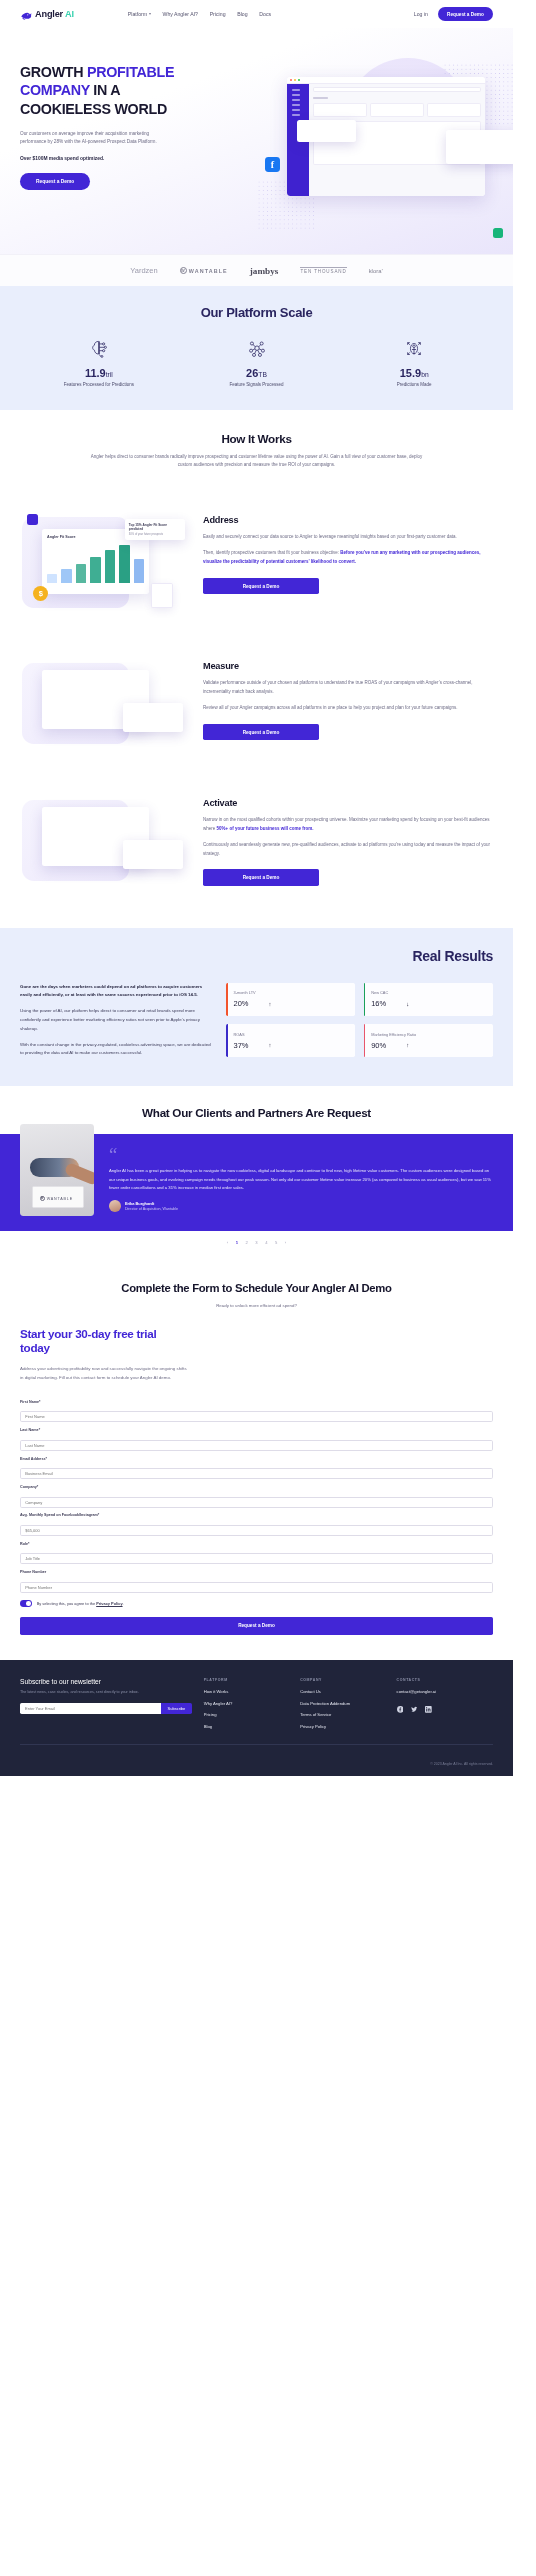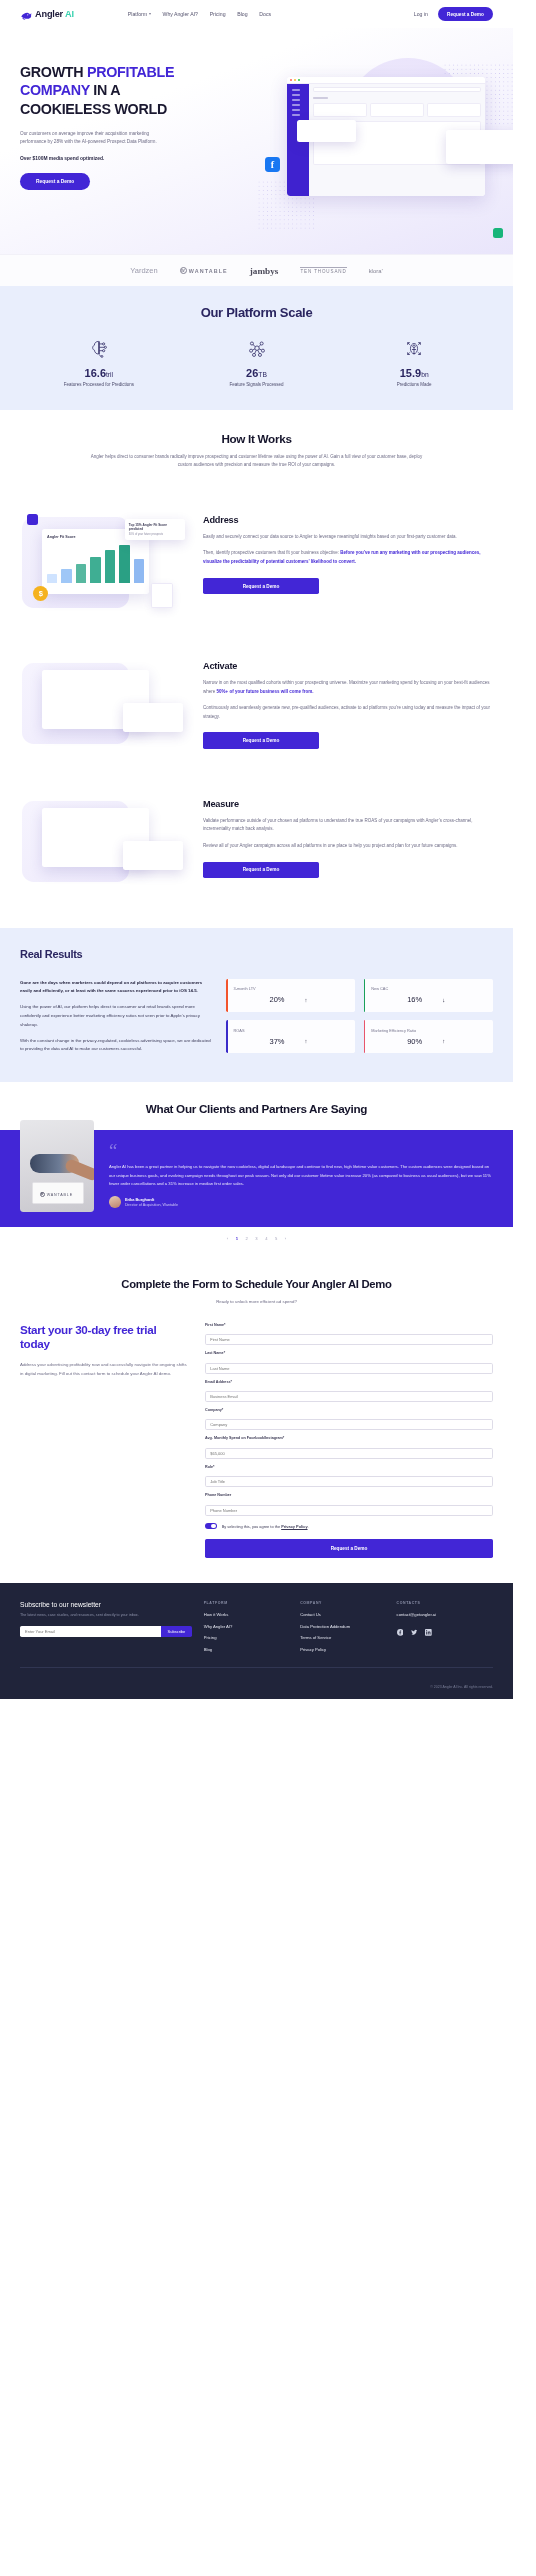--- a/index.html
+++ b/index.html
@@ -142,31 +142,31 @@
   .dg-tag h6 { font-size:3.2px; color:#3c3a55; font-weight:700; }
   .dg-tag p { font-size:2.7px; color:#8e8ca3; margin-top:1.7px; }
   .dg-chip { position:absolute; left:6.7px; top:3.4px; width:11.7px;height:11.7px;border-radius:2.5px;background:#4226d6;}
   .dg-coin { position:absolute; left:13.4px; bottom:10px; width:15px;height:15px;border-radius:50%;
     background:#f5b21e; color:#fff; font-size:7.5px; text-align:center; line-height:15px; font-weight:700;}
   .dg-doc { position:absolute; right:15px; bottom:3.4px; width:22px;height:25px;background:#fff;
     border:0.8px solid #ece9f7; border-radius:1.7px; box-shadow:0 2.5px 8.4px rgba(60,40,150,.10);}
 
   
   .results { background: #e9eefc; padding: 20px 20px 28.5px; }
-  .results h2 { font-size: 11px; font-weight: 700; color: #2a2560; text-align:left; letter-spacing:-0.3px;}
+  .results h2 { font-size: 14px; font-weight: 700; color: #2a2560; text-align:right; letter-spacing:-0.3px;}
   .results-row { display: flex; margin-top: 18.5px; gap: 15px; }
   .results-copy { width: 191px; flex: none; }
   .results-copy p { font-size: 4.4px; line-height: 1.95; color:#3b3a58; }
   .results-copy p.bold { font-weight: 700; color:#25243f; }
   .results-copy p + p { margin-top: 7.5px; }
   .kpi-grid { flex: 1; display: grid; grid-template-columns: 1fr 1fr; gap: 8.4px; align-content: start; }
   .kpi { background: #fdfdff; border-radius: 1.7px; padding: 7.5px 6.7px 7.5px 7.5px; position: relative; min-height: 32px; }
   .kpi .accentbar { position:absolute; left:0; top:0; bottom:0; width:1.8px; border-radius:1.7px 0 0 1.7px; }
   .kpi .k-label { font-size: 3.9px; color: #76748d; }
-  .kpi .k-value { font-size: 7.5px; color: #23223b; margin-top: 4.2px; display:flex; align-items:center; gap:20px;margin-left:36px; }
+  .kpi .k-value { font-size: 7.5px; color: #23223b; margin-top: 4.2px; display:flex; align-items:center; gap:20px; }
   .kpi .arrow { font-size: 5.9px; color:#23223b; }
 
   
   .testi-wrap { background: #fff; padding: 20px 0 0; }
   .testi-wrap h2 { font-size: 11.7px; font-weight: 700; color:#15142b; text-align:center; letter-spacing:-0.3px; }
   .testi-band { background:#4226d6; margin-top: 15px; padding: 13.4px 20px 15px; display:flex; position:relative; }
   .testi-photo { width: 74px; height: 92px; flex:none; border-radius: 3.4px; margin-top:-23.5px;
     background: linear-gradient(170deg,#e7e7ea 0%,#d6d5da 60%,#c9c8ce 100%); position:relative; overflow:hidden; }
   .tp-hand { position:absolute; left:10px; top:34px; width:49px;height:18.5px;border-radius:9.2px;
     background:linear-gradient(90deg,#3b4760,#6d7c96 60%,#c39a7e 95%); }
@@ -183,21 +183,21 @@
   .testi-role { font-size:3.7px; color:#cfc7f5; margin-top:0.8px; }
   .dots-row { display:flex; justify-content:center; gap:7.5px; padding: 9.2px 0 18.5px; background:#fff; align-items:center;}
   .pg-dot { font-size:4.2px; color:#a6a4bb; cursor:pointer; }
   .pg-dot.active { color:#4226d6; font-weight:700; }
   .pg-arrow { font-size:4.2px; color:#a6a4bb; cursor:pointer; }
 
   
   .formsec { background:#fff; padding: 17px 20px 25px; }
   .formsec h2 { font-size: 11.3px; font-weight:700; color:#15142b; text-align:center; line-height:1.32; letter-spacing:-0.3px;}
   .formsec .sub { font-size:4.4px; color:#6d6b85; text-align:center; margin-top:7.5px; }
-  .form-row { display:flex; margin-top: 18.5px; gap: 17px; }
+  .form-row { display:flex; margin-top: 18.5px; gap: 17px; flex-direction: column; }
   .form-left { width: 168px; flex:none; }
   .form-left h3 { font-size: 11.7px; font-weight: 700; color:#4226d6; line-height:1.22; letter-spacing:-0.3px;}
   .form-left p { font-size: 4.4px; line-height:2; color:#6d6b85; margin-top: 10px; }
   .form-right { flex:1; }
   .field { margin-bottom: 5.9px; }
   .field label { display:block; font-size:3.7px; color:#3c3a55; font-weight:600; margin-bottom:2.5px; }
   .field input {
     width:100%; height: 11px; border:0.8px solid #dedce8; border-radius:1.7px; background:#fff;
     font-size:4px; color:#9a98ad; padding: 0 4.2px; font-family:"Liberation Sans", sans-serif;
   }
@@ -335,21 +335,21 @@
               <path d="M13.5 7h4"></path>
               <path d="M13.5 11h6"></path>
               <path d="M13.5 15h4"></path>
             <circle cx="18.5" cy="7" r="1.3"></circle>
               <circle cx="20.5" cy="11" r="1.3"></circle>
               <circle cx="18.5" cy="15" r="1.3"></circle>
             <path d="M13.5 19.5c0 1.2 1 2 2.2 2"></path>
               <circle cx="16.5" cy="21.8" r="1.1"></circle>
           </svg>
         </div>
-        <div class="scale-num"><span>16.6</span><span class="unit">tril</span></div>
+        <div class="scale-num"><span>11.9</span><span class="unit">tril</span></div>
         <div class="scale-cap">Features Processed for Predictions</div>
       </div>
 
       <div class="scale-col">
         <div class="scale-icon">
           <svg width="22" height="22" viewBox="0 0 26 26" fill="none" stroke="#2a2560" stroke-width="0.9">
             <circle cx="13" cy="12" r="2.6"></circle>
               <circle cx="7" cy="6.5" r="1.8"></circle>
               <circle cx="18.5" cy="6.5" r="1.8"></circle>
             <circle cx="6" cy="15" r="1.8"></circle>
@@ -419,37 +419,37 @@
     </div>
   </div>
 
   <div class="step" style="margin-top:45px">
     <div class="step-art" style="height:92px">
       <div class="dg-blob" style="background:linear-gradient(150deg,#f6f4fe,#eeeafc);height:81px"></div>
       <div class="dg-card" style="top:13.4px;height:59px"></div>
       <div class="art-float" style="right:5px;top:47px;width:60px;height:28.5px"></div>
     </div>
     <div class="step-copy">
-      <h3>Activate</h3>
-      <p><span>Narrow in on the most qualified cohorts within your prospecting universe. Maximize your marketing spend by focusing on your best-fit audiences where </span><b>50%+ of your future business will come from.</b></p>
-      <p>Continuously and seamlessly generate new, pre-qualified audiences, activate to ad platforms you’re using today and measure the impact of your strategy.</p>
+      <h3>Measure</h3>
+      <p>Validate performance outside of your chosen ad platforms to understand the true ROAS of your campaigns with Angler’s cross-channel, incrementality match back analysis.</p>
+      <p>Review all of your Angler campaigns across all ad platforms in one place to help you project and plan for your future campaigns.</p>
       <button class="btn-step">Request a Demo</button>
     </div>
   </div>
 
   <div class="step" style="margin-top:45px">
     <div class="step-art" style="height:92px">
       <div class="dg-blob" style="background:linear-gradient(150deg,#f6f4fe,#eeeafc);height:81px"></div>
       <div class="dg-card" style="top:13.4px;height:59px"></div>
       <div class="art-float" style="right:5px;top:47px;width:60px;height:28.5px"></div>
     </div>
     <div class="step-copy">
-      <h3>Measure</h3>
-      <p>Validate performance outside of your chosen ad platforms to understand the true ROAS of your campaigns with Angler’s cross-channel, incrementality match back analysis.</p>
-      <p>Review all of your Angler campaigns across all ad platforms in one place to help you project and plan for your future campaigns.</p>
+      <h3>Activate</h3>
+      <p><span>Narrow in on the most qualified cohorts within your prospecting universe. Maximize your marketing spend by focusing on your best-fit audiences where </span><b>50%+ of your future business will come from.</b></p>
+      <p>Continuously and seamlessly generate new, pre-qualified audiences, activate to ad platforms you’re using today and measure the impact of your strategy.</p>
       <button class="btn-step">Request a Demo</button>
     </div>
   </div>
 
   <div style="height:42px;background:#fff"></div>
 
   <div class="results">
     <h2>Real Results</h2>
     <div class="results-row">
       <div class="results-copy">
@@ -488,21 +488,21 @@
           <div class="k-value">
               <span>90%</span>
               <span class="arrow">↑</span>
             </div>
         </div>
       </div>
     </div>
   </div>
 
   <div class="testi-wrap">
-    <h2>What Our Clients and Partners Are Saying</h2>
+    <h2>What Our Clients and Partners Are Request</h2>
     <div class="testi-band">
       <div class="testi-photo">
         <div class="tp-hand"></div>
         <div class="tp-arm"></div>
         <div class="tp-box"></div>
         <div class="tp-logo">
           <span class="logo-w-circle" style="width:5px;height:5px;font-size:2.7px;border-width:0.6px">W</span>
           <span>WANTABLE</span>
         </div>
       </div>

